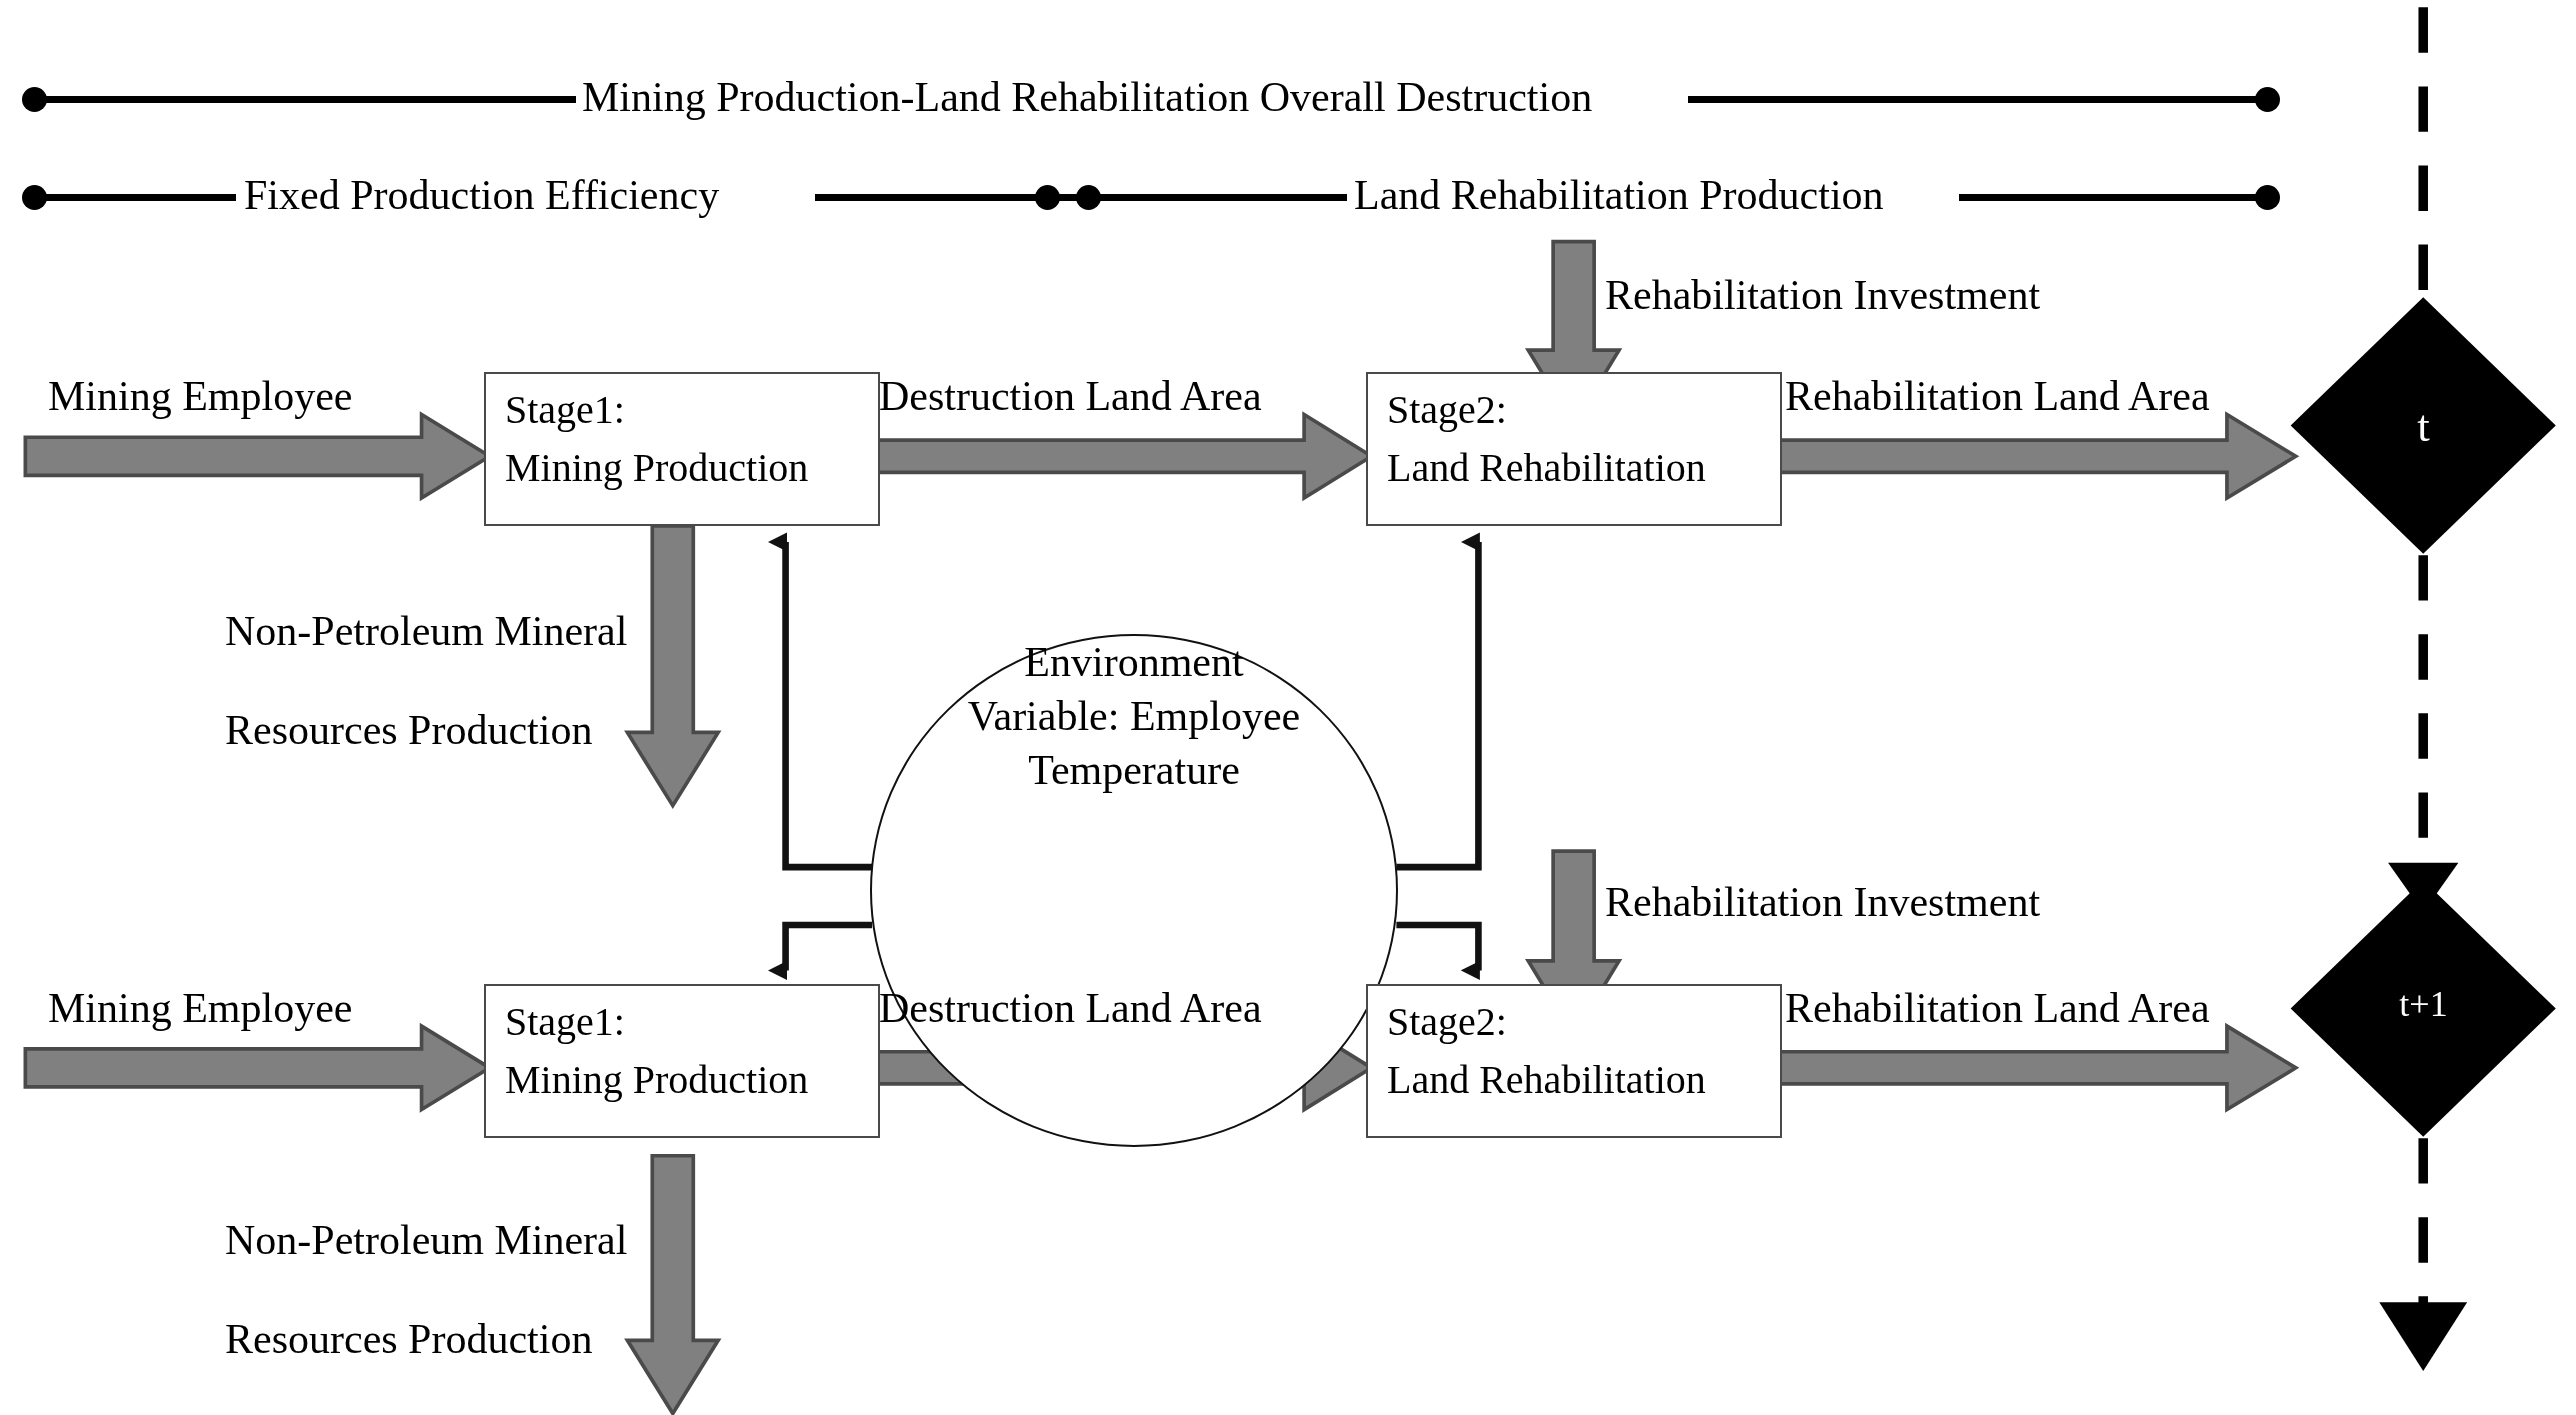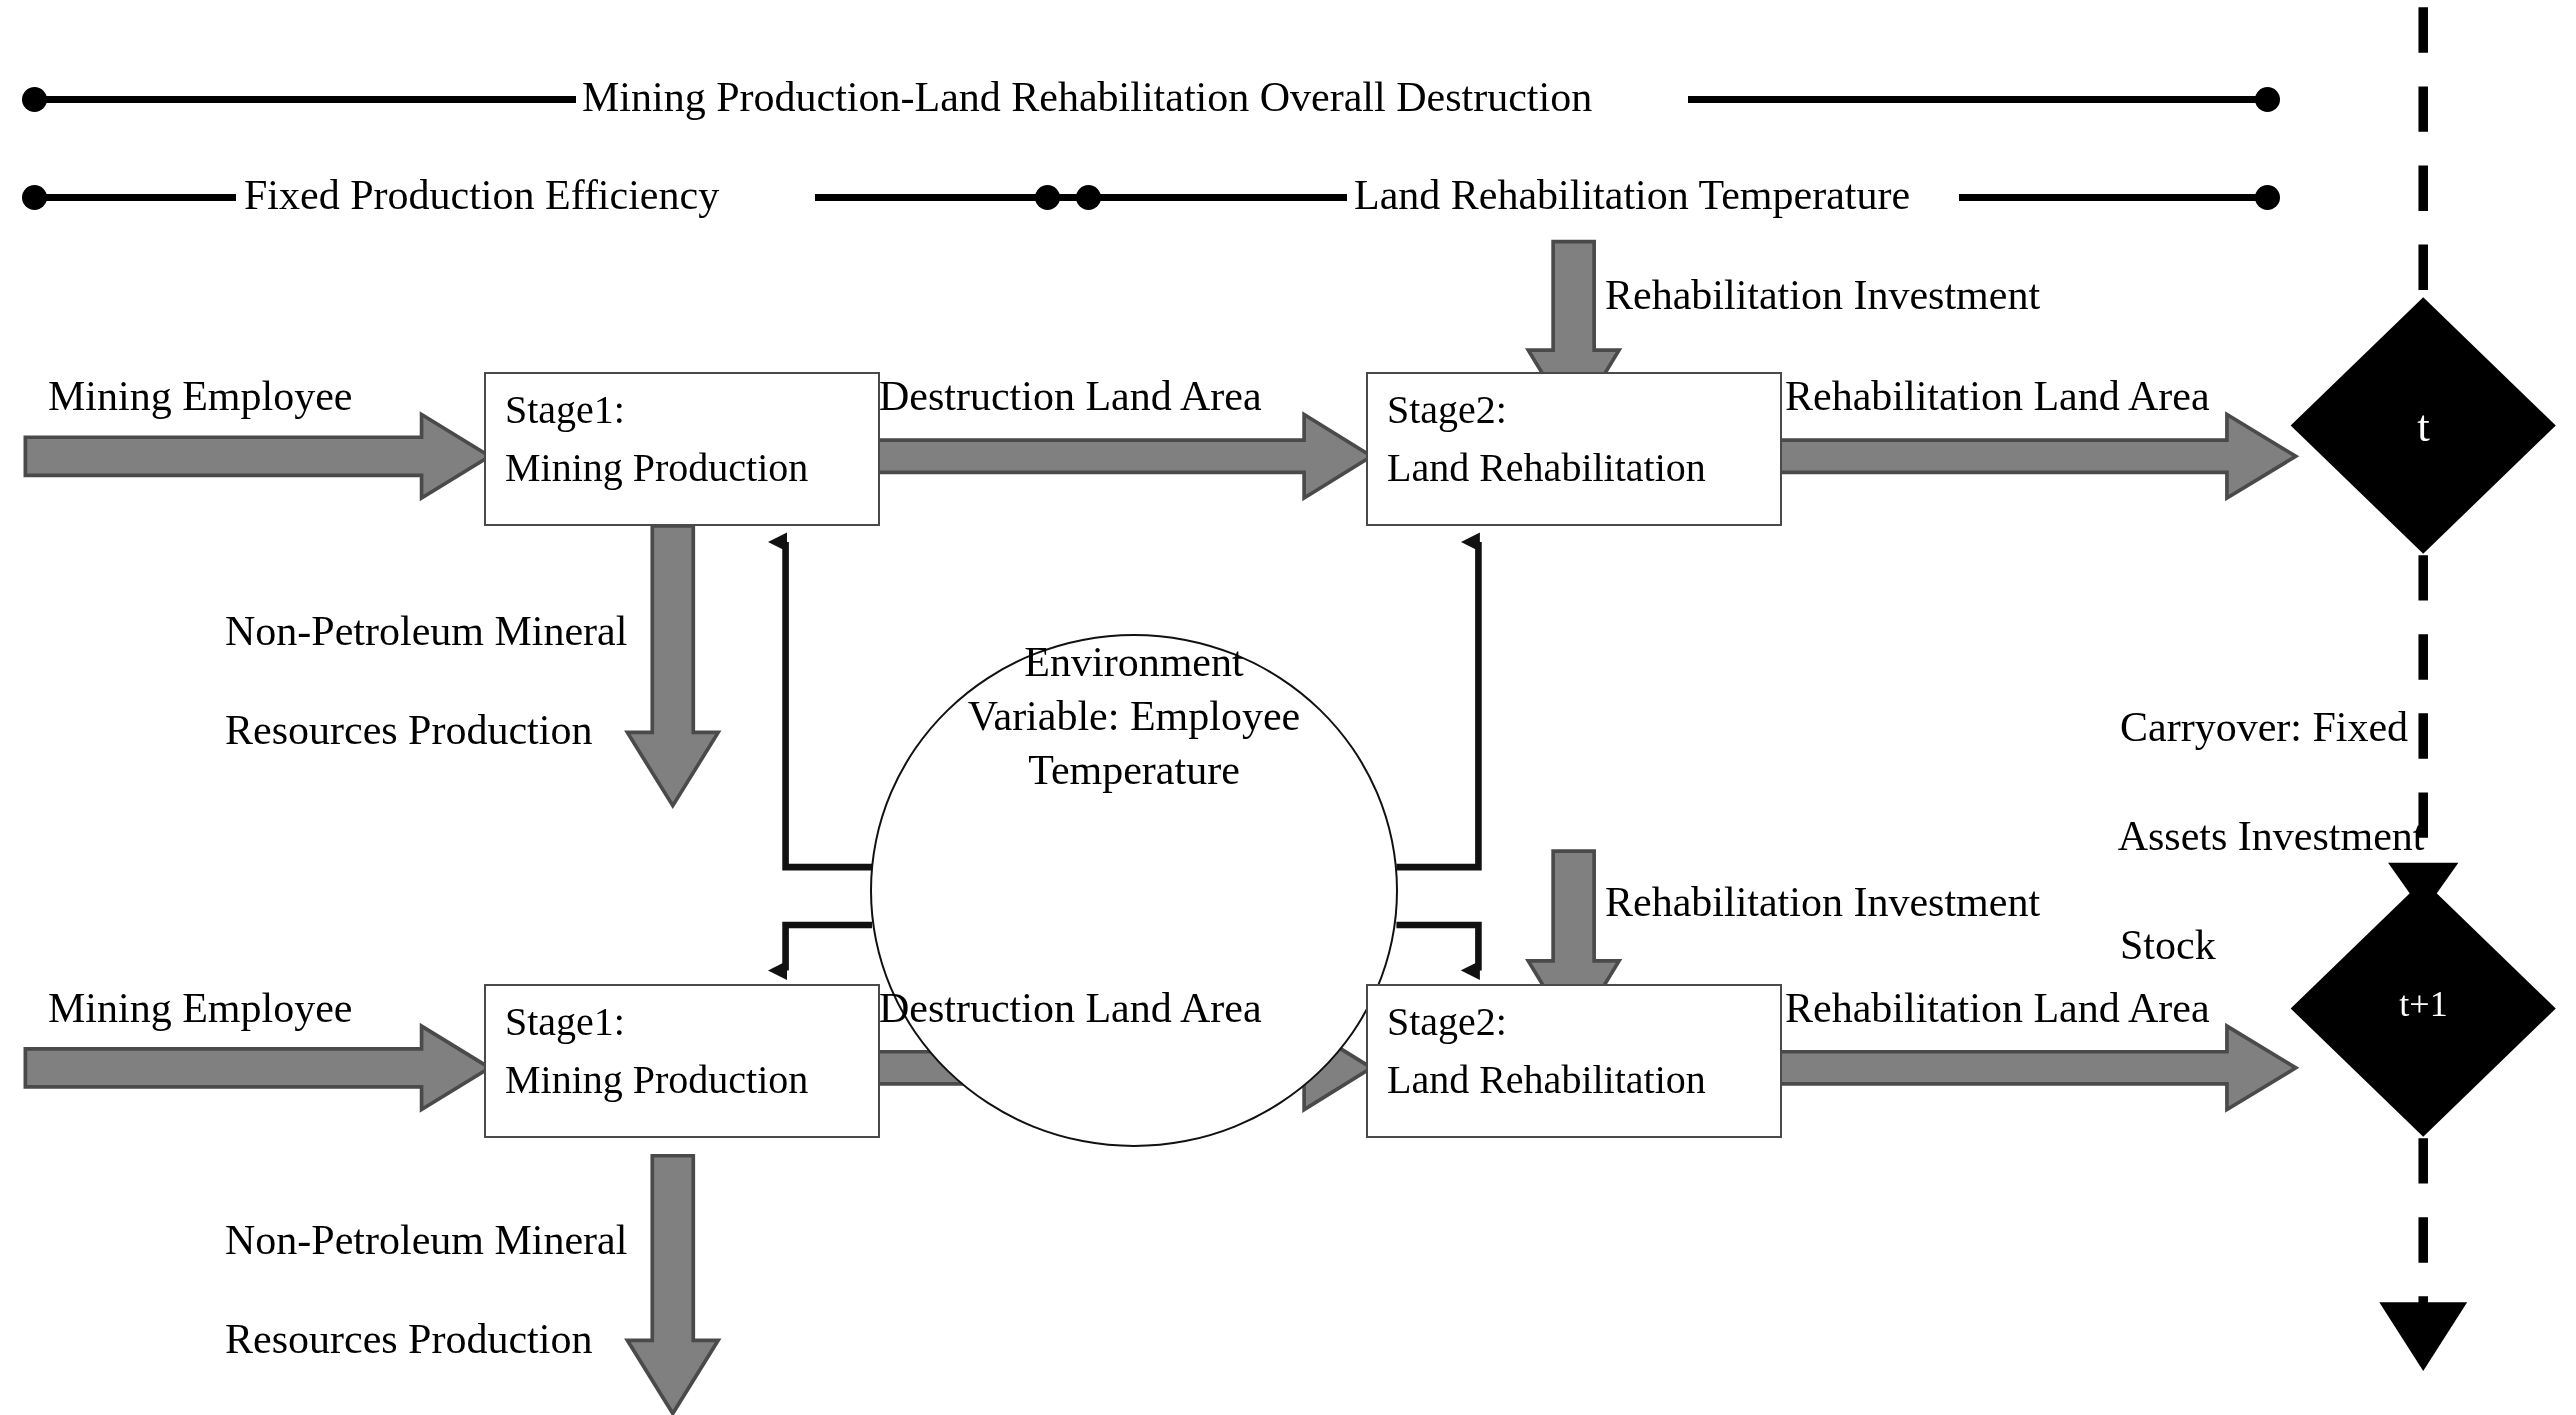--- a/index.html
+++ b/index.html
@@ -140,21 +140,21 @@
   </div>
 
   <div>
     <div class="spandot" style="left:22px;top:185px;"></div>
     <div class="spanbar" style="left:34px;top:194px;width:202px;"></div>
     <div class="lbl" style="left:244px;top:171px;font-size:42px;">Fixed Production Efficiency</div>
     <div class="spanbar" style="left:815px;top:194px;width:264px;"></div>
     <div class="spandot" style="left:1035px;top:185px;"></div>
     <div class="spandot" style="left:1076px;top:185px;"></div>
     <div class="spanbar" style="left:1098px;top:194px;width:249px;"></div>
-    <div class="lbl" style="left:1354px;top:171px;font-size:42px;">Land Rehabilitation Temperature</div>
+    <div class="lbl" style="left:1354px;top:171px;font-size:42px;">Land Rehabilitation Production</div>
     <div class="spanbar" style="left:1959px;top:194px;width:308px;"></div>
     <div class="spandot" style="left:2255px;top:185px;"></div>
   </div>
 
   <div class="lbl" style="left:48px;top:372px;font-size:42px;">Mining Employee</div>
 
   <div class="stagebox" style="left:484px;top:372px;width:396px;height:154px;">
     <div class="t1" style="top:11.7px;font-size:40px;">Stage1:</div>
     <div class="t2" style="top:70px;font-size:40px;">Mining Production</div>
   </div>
@@ -176,25 +176,20 @@
   </div>
 
   <div class="ellipse" style="left:870px;top:634px;width:528px;height:513px;">
     <div style="font-size:42px;line-height:1.28;">
       <span>Environment</span><br>
       <span>Variable: Employee</span><br>
       <span>Temperature</span>
     </div>
   </div>
 
-  <div class="lbl" style="left:2078px;top:645px;font-size:42px;line-height:1.30;">
-    <span>Carryover: Fixed</span><br>
-    <span>Assets Investment</span><br>
-    <span>Stock</span>
-  </div>
 
   <div class="lbl" style="left:48px;top:984px;font-size:42px;">Mining Employee</div>
 
   <div class="stagebox" style="left:484px;top:984px;width:396px;height:154px;">
     <div class="t1" style="top:11.7px;font-size:40px;">Stage1:</div>
     <div class="t2" style="top:70px;font-size:40px;">Mining Production</div>
   </div>
 
   <div class="lbl" style="left:879px;top:984px;font-size:42px;">Destruction Land Area</div>
 

